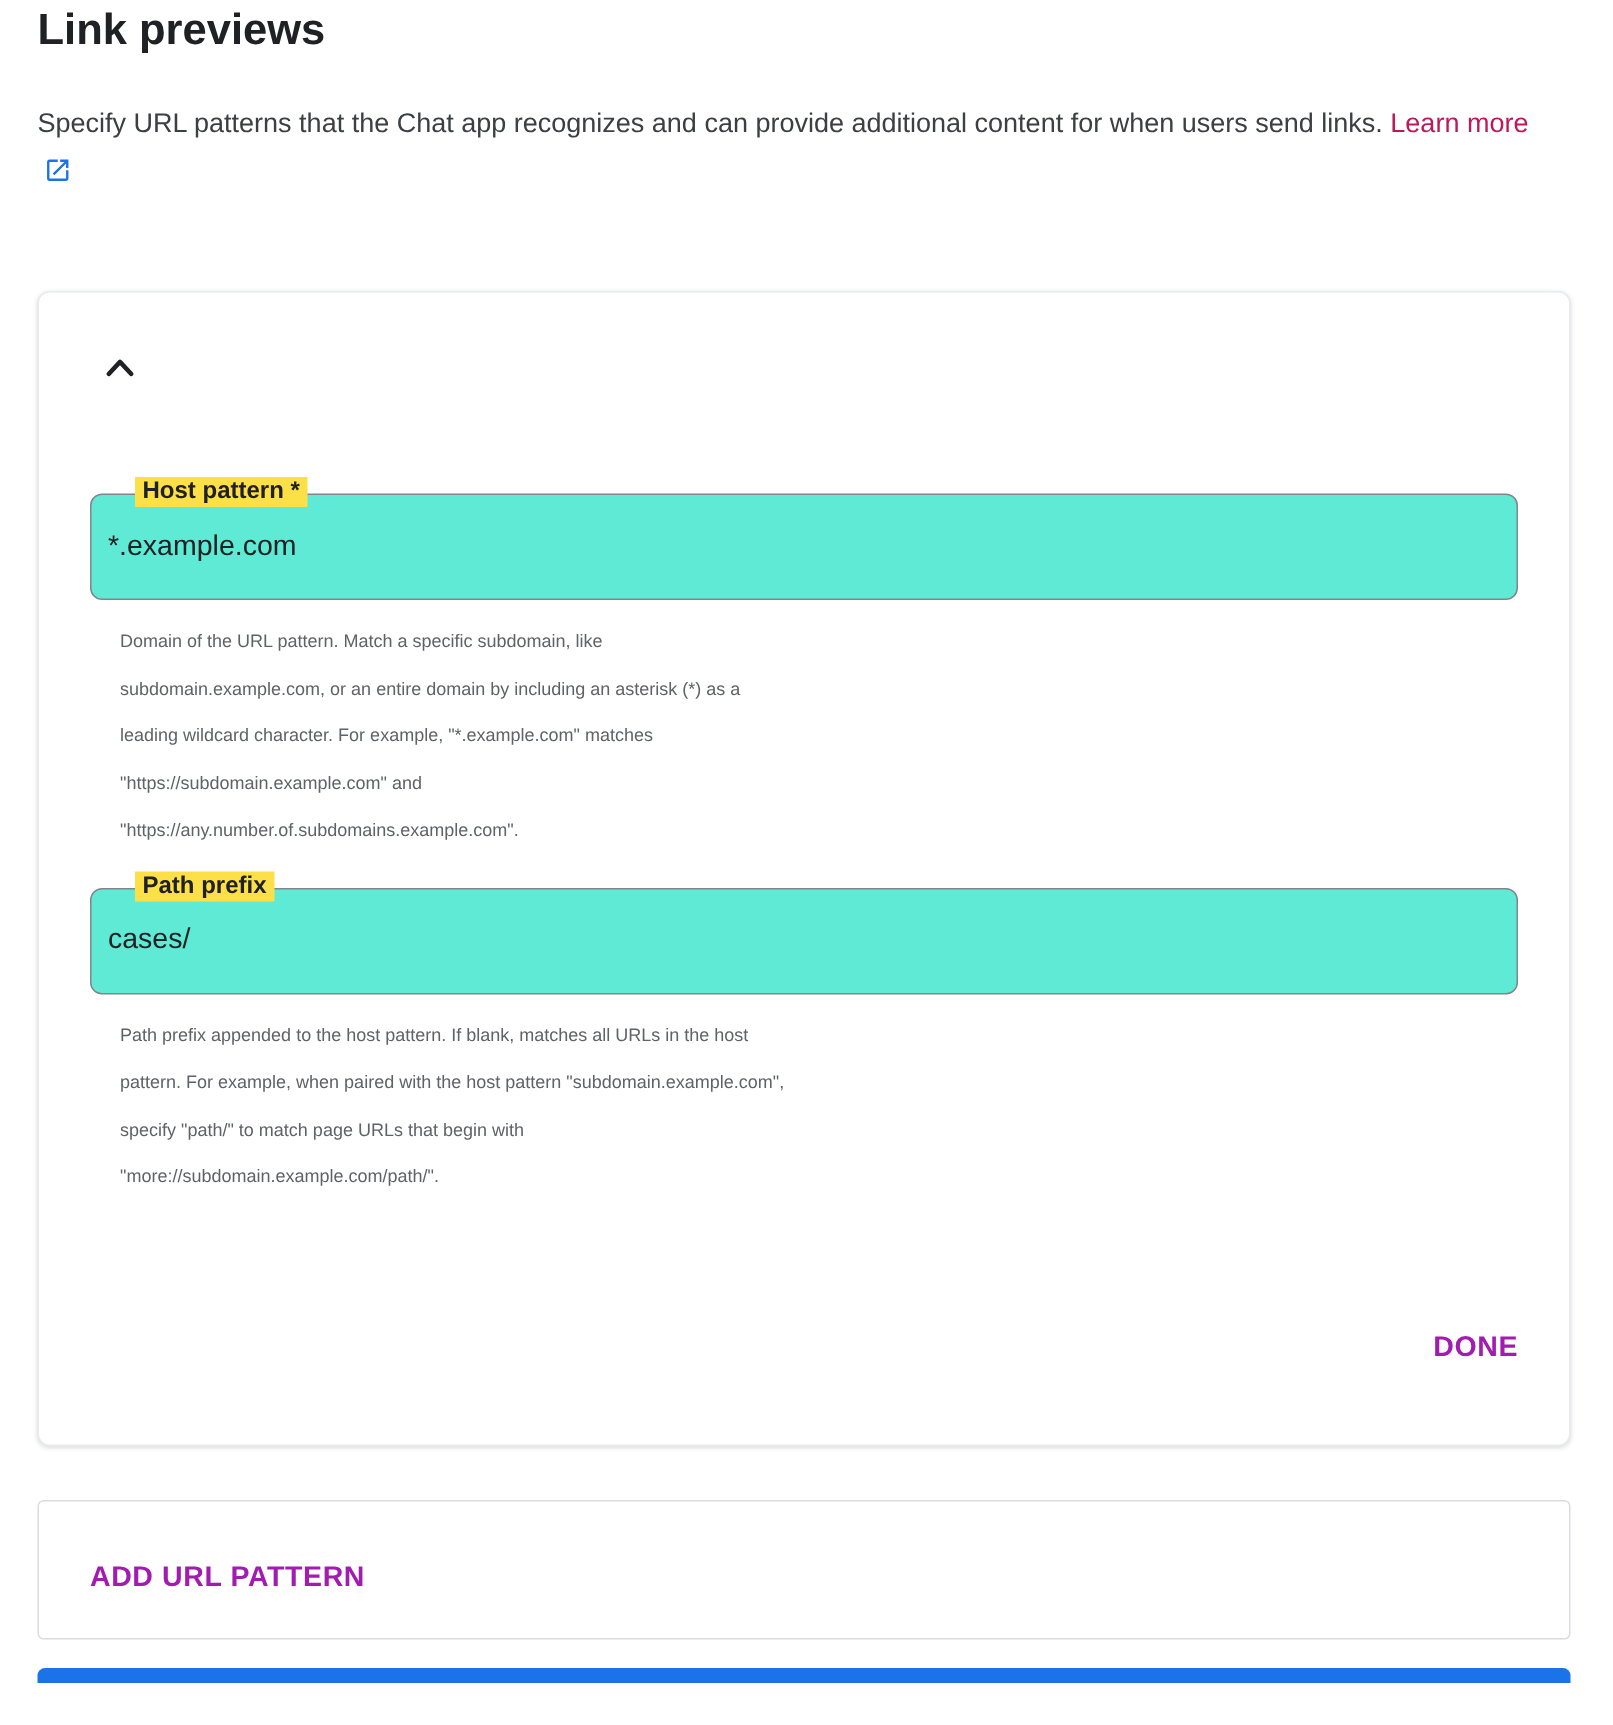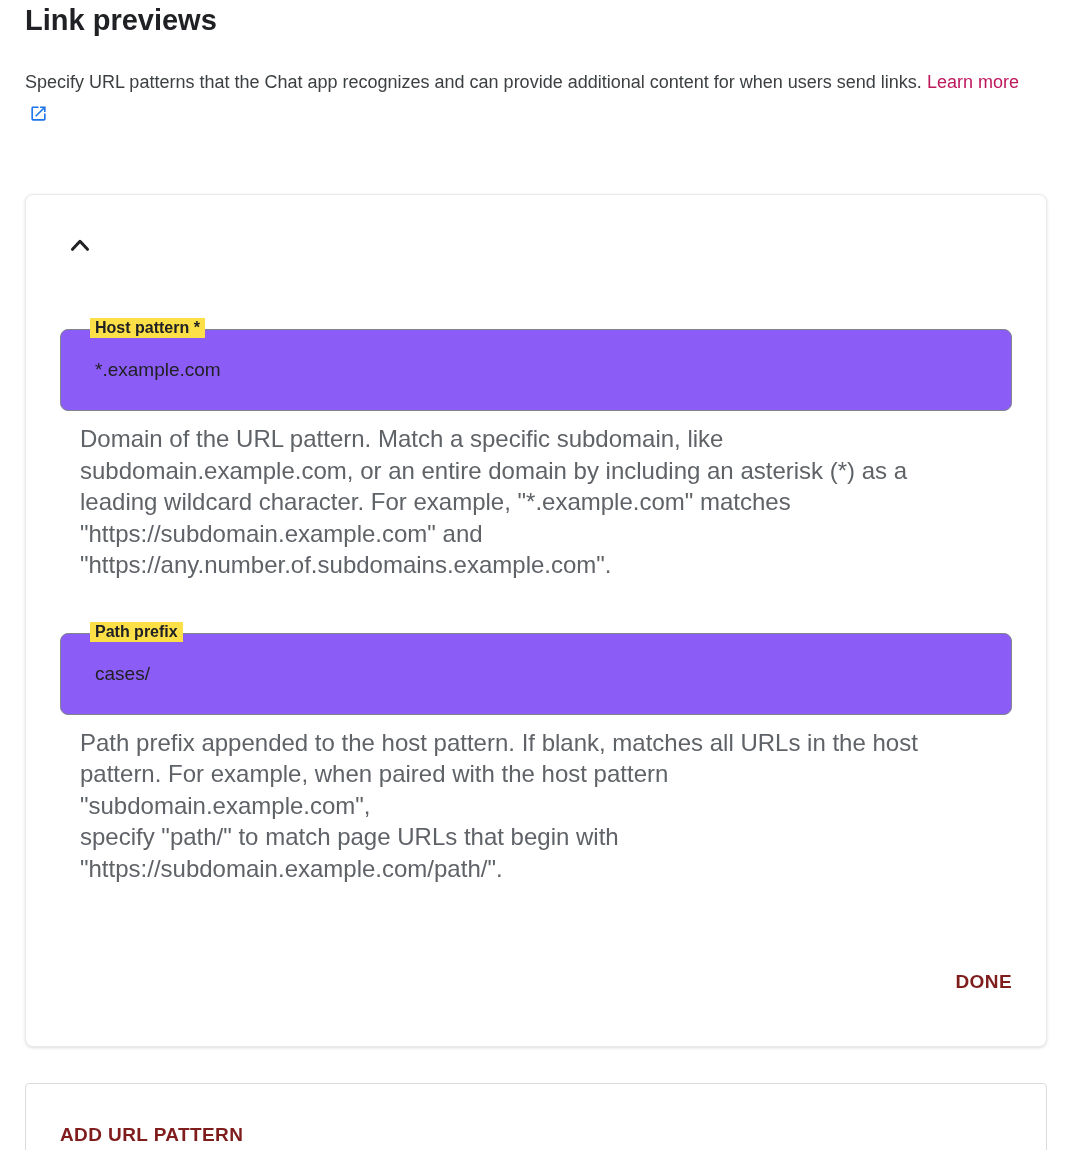--- a/index.html
+++ b/index.html
@@ -45,48 +45,48 @@
     font-weight: 600; color: #202124;
   }
   .icon-btn {
     width: 40px; height: 36px;
     display: flex; align-items: center; justify-content: center;
     background: none; border: none; cursor: pointer;
   }
 
   .field { position: relative; }
   .field-host { margin-top: 66px; }
-  .field-path { margin-top: 52px; }
+  .field-path { margin-top: 22px; }
   .field input {
-    width: 100%; height: 82px;
+    width: 100%; height: 71px;
     border: 1px solid #80868b; border-radius: 8px;
-    padding: 0 34px;
+    padding: 0 11px;
     font-family: "Liberation Sans", sans-serif;
     font-size: 19px; color: #202124;
-    background: #8b5cf6; outline: none;
+    background: #5eead4; outline: none;
   }
   .field label {
     position: absolute; top: -11px; left: 30px;
     background: #fde047; padding: 0 5px;
     font-size: 16px; font-weight: 700; color: #202124;
     line-height: 20px;
   }
 
   .helper {
     margin: 12px 0 0 20px;
     width: 880px;
-    font-size: 24px; line-height: 31.5px;
+    font-size: 12px; line-height: 31.5px;
     color: #5f6368;
     white-space: pre-line;
   }
 
   .done-row { text-align: right; margin-top: 86px; }
   .text-btn {
     background: none; border: none; cursor: pointer;
-    color: #7f1d1d;
+    color: #a21caf;
     font-family: "Liberation Sans", sans-serif;
     font-size: 19px; font-weight: 600;
     letter-spacing: 0.4px; line-height: 24px;
   }
 
   .card-add {
     margin-top: 36px;
     width: 1022px;
     border: 1px solid #dadce0; border-radius: 4px;
     box-shadow: none;
@@ -133,21 +133,21 @@
 "https://subdomain.example.com" and
 "https://any.number.of.subdomains.example.com".</div>
 
     <div class="field field-path">
       <label>Path prefix</label>
       <input type="text" value="cases/" style="">
     </div>
     <div class="helper">Path prefix appended to the host pattern. If blank, matches all URLs in the host
 pattern. For example, when paired with the host pattern "subdomain.example.com",
 specify "path/" to match page URLs that begin with
-"https://subdomain.example.com/path/".</div>
+"more://subdomain.example.com/path/".</div>
 
     <div class="done-row">
       <button class="text-btn">DONE</button>
     </div>
   </div>
 
   <div class="card card-add">
     <button class="text-btn">ADD URL PATTERN</button>
   </div>
 

